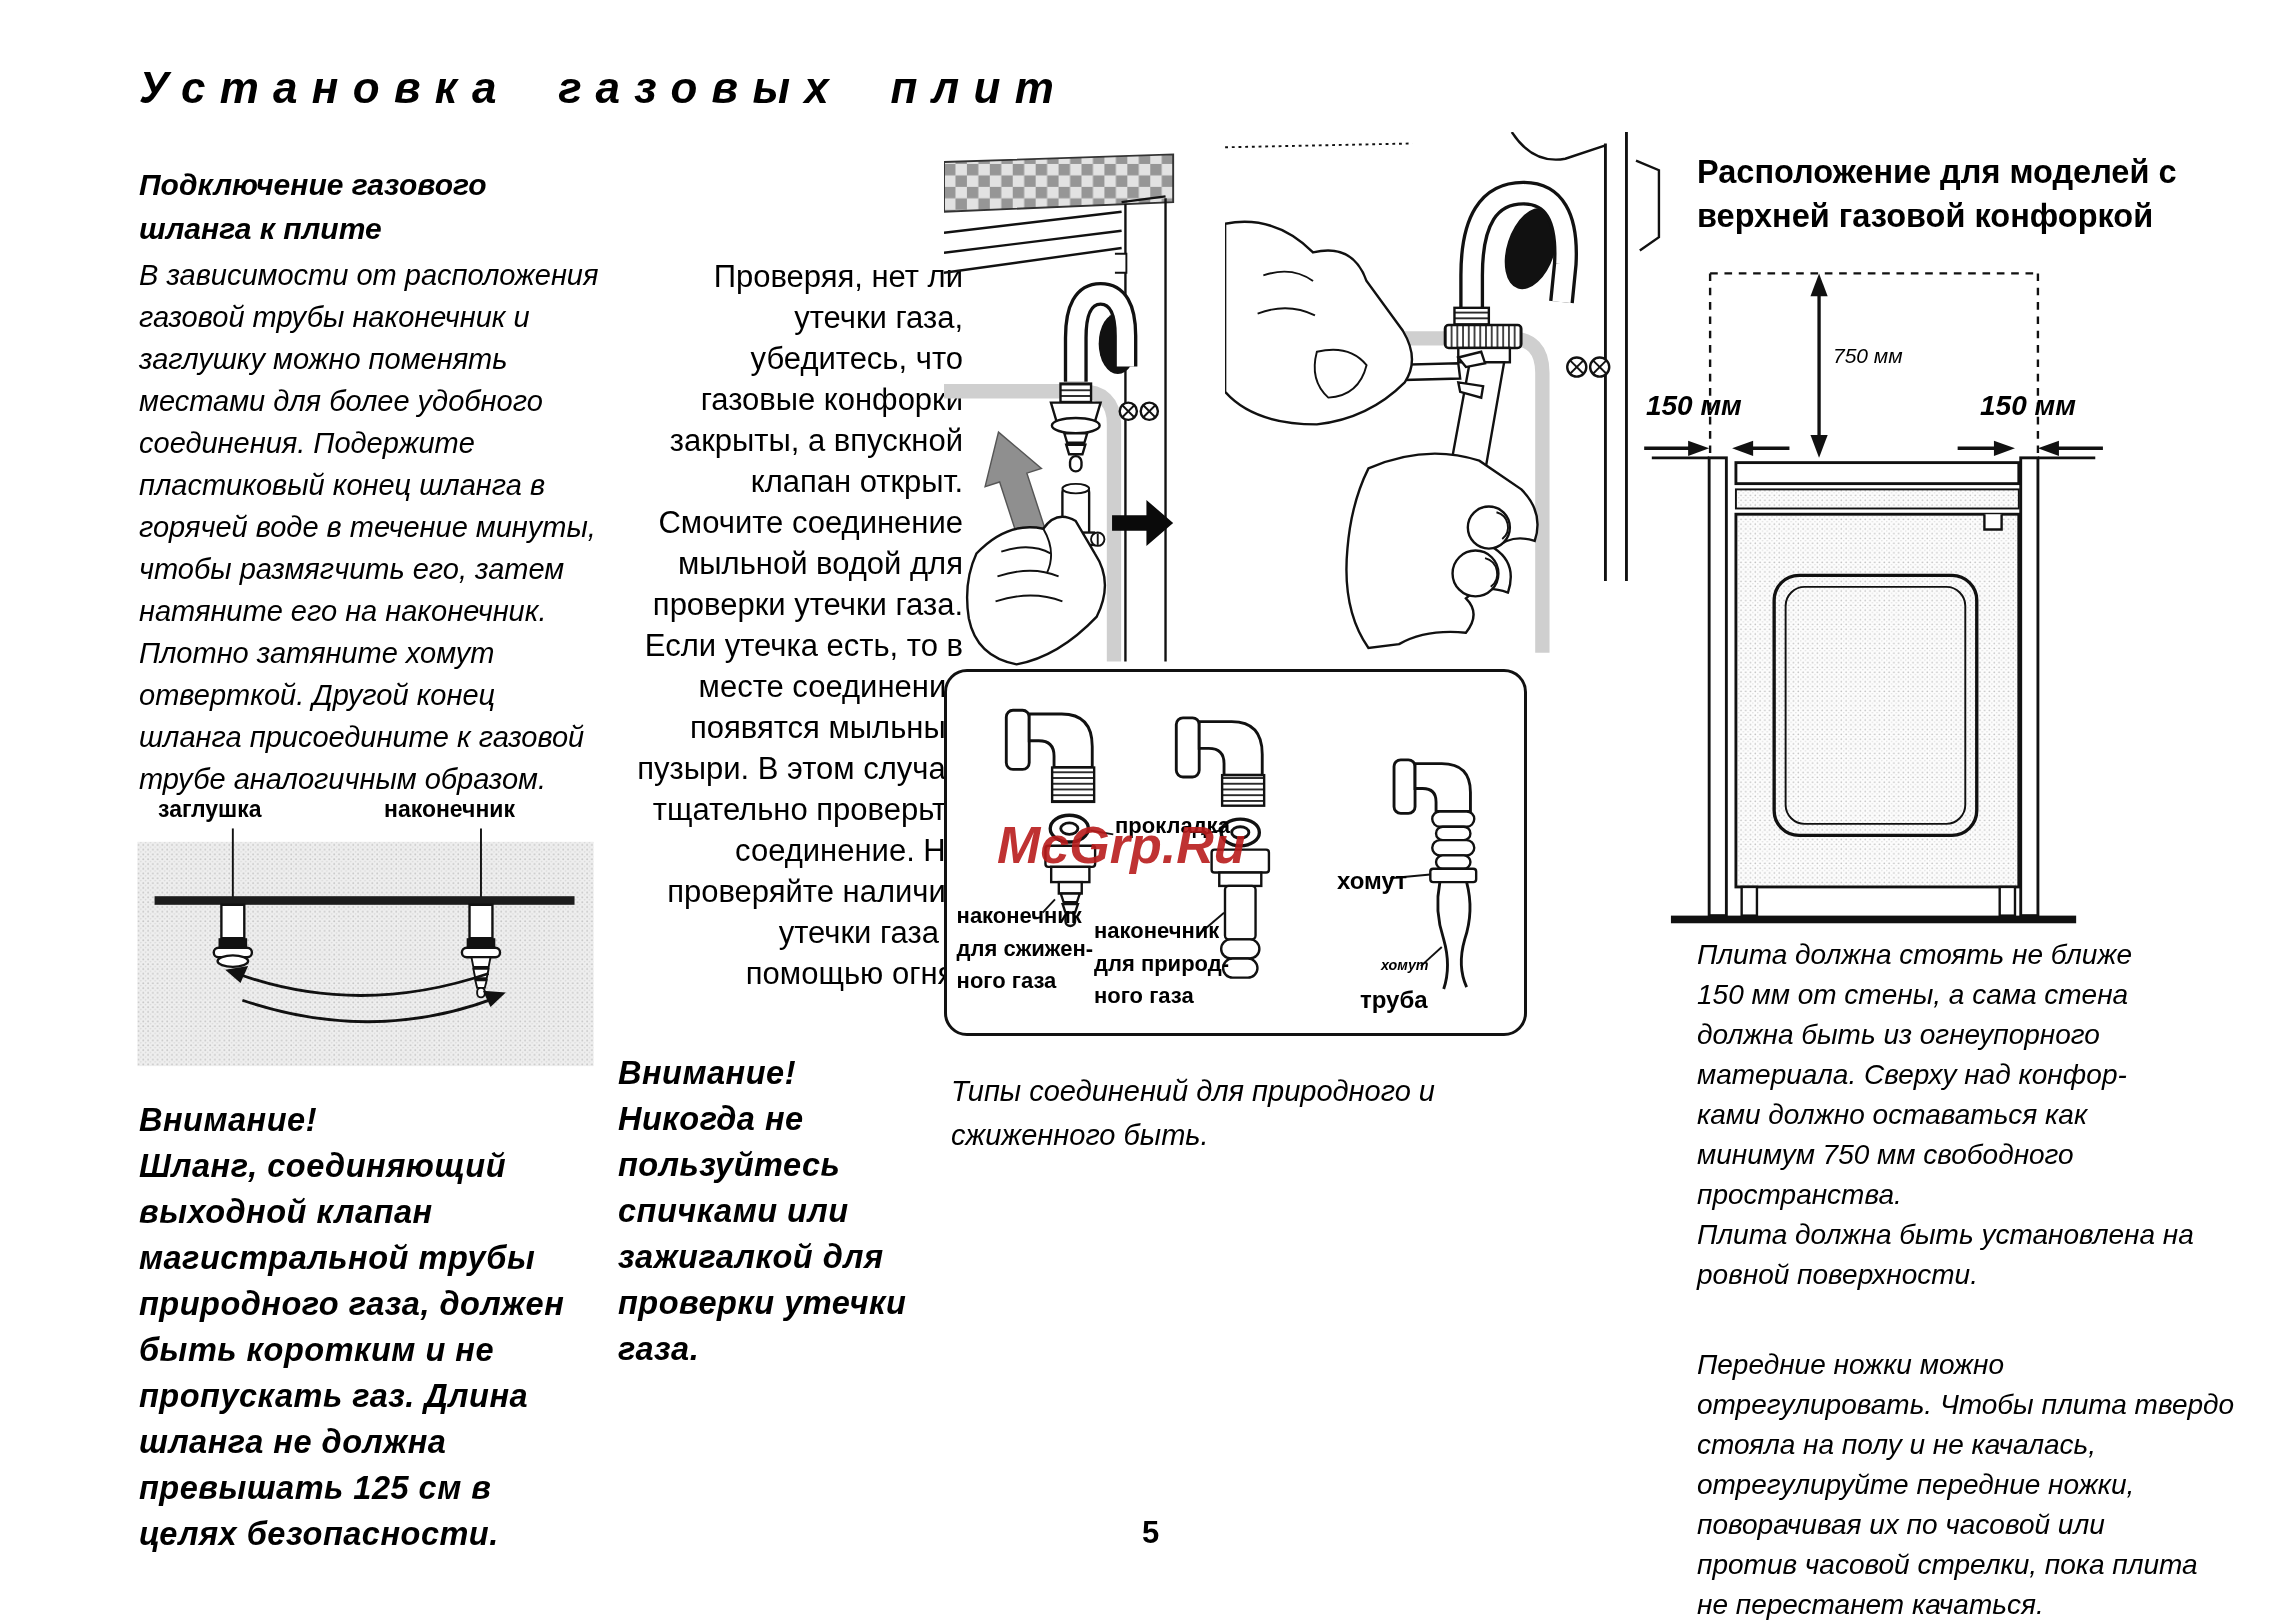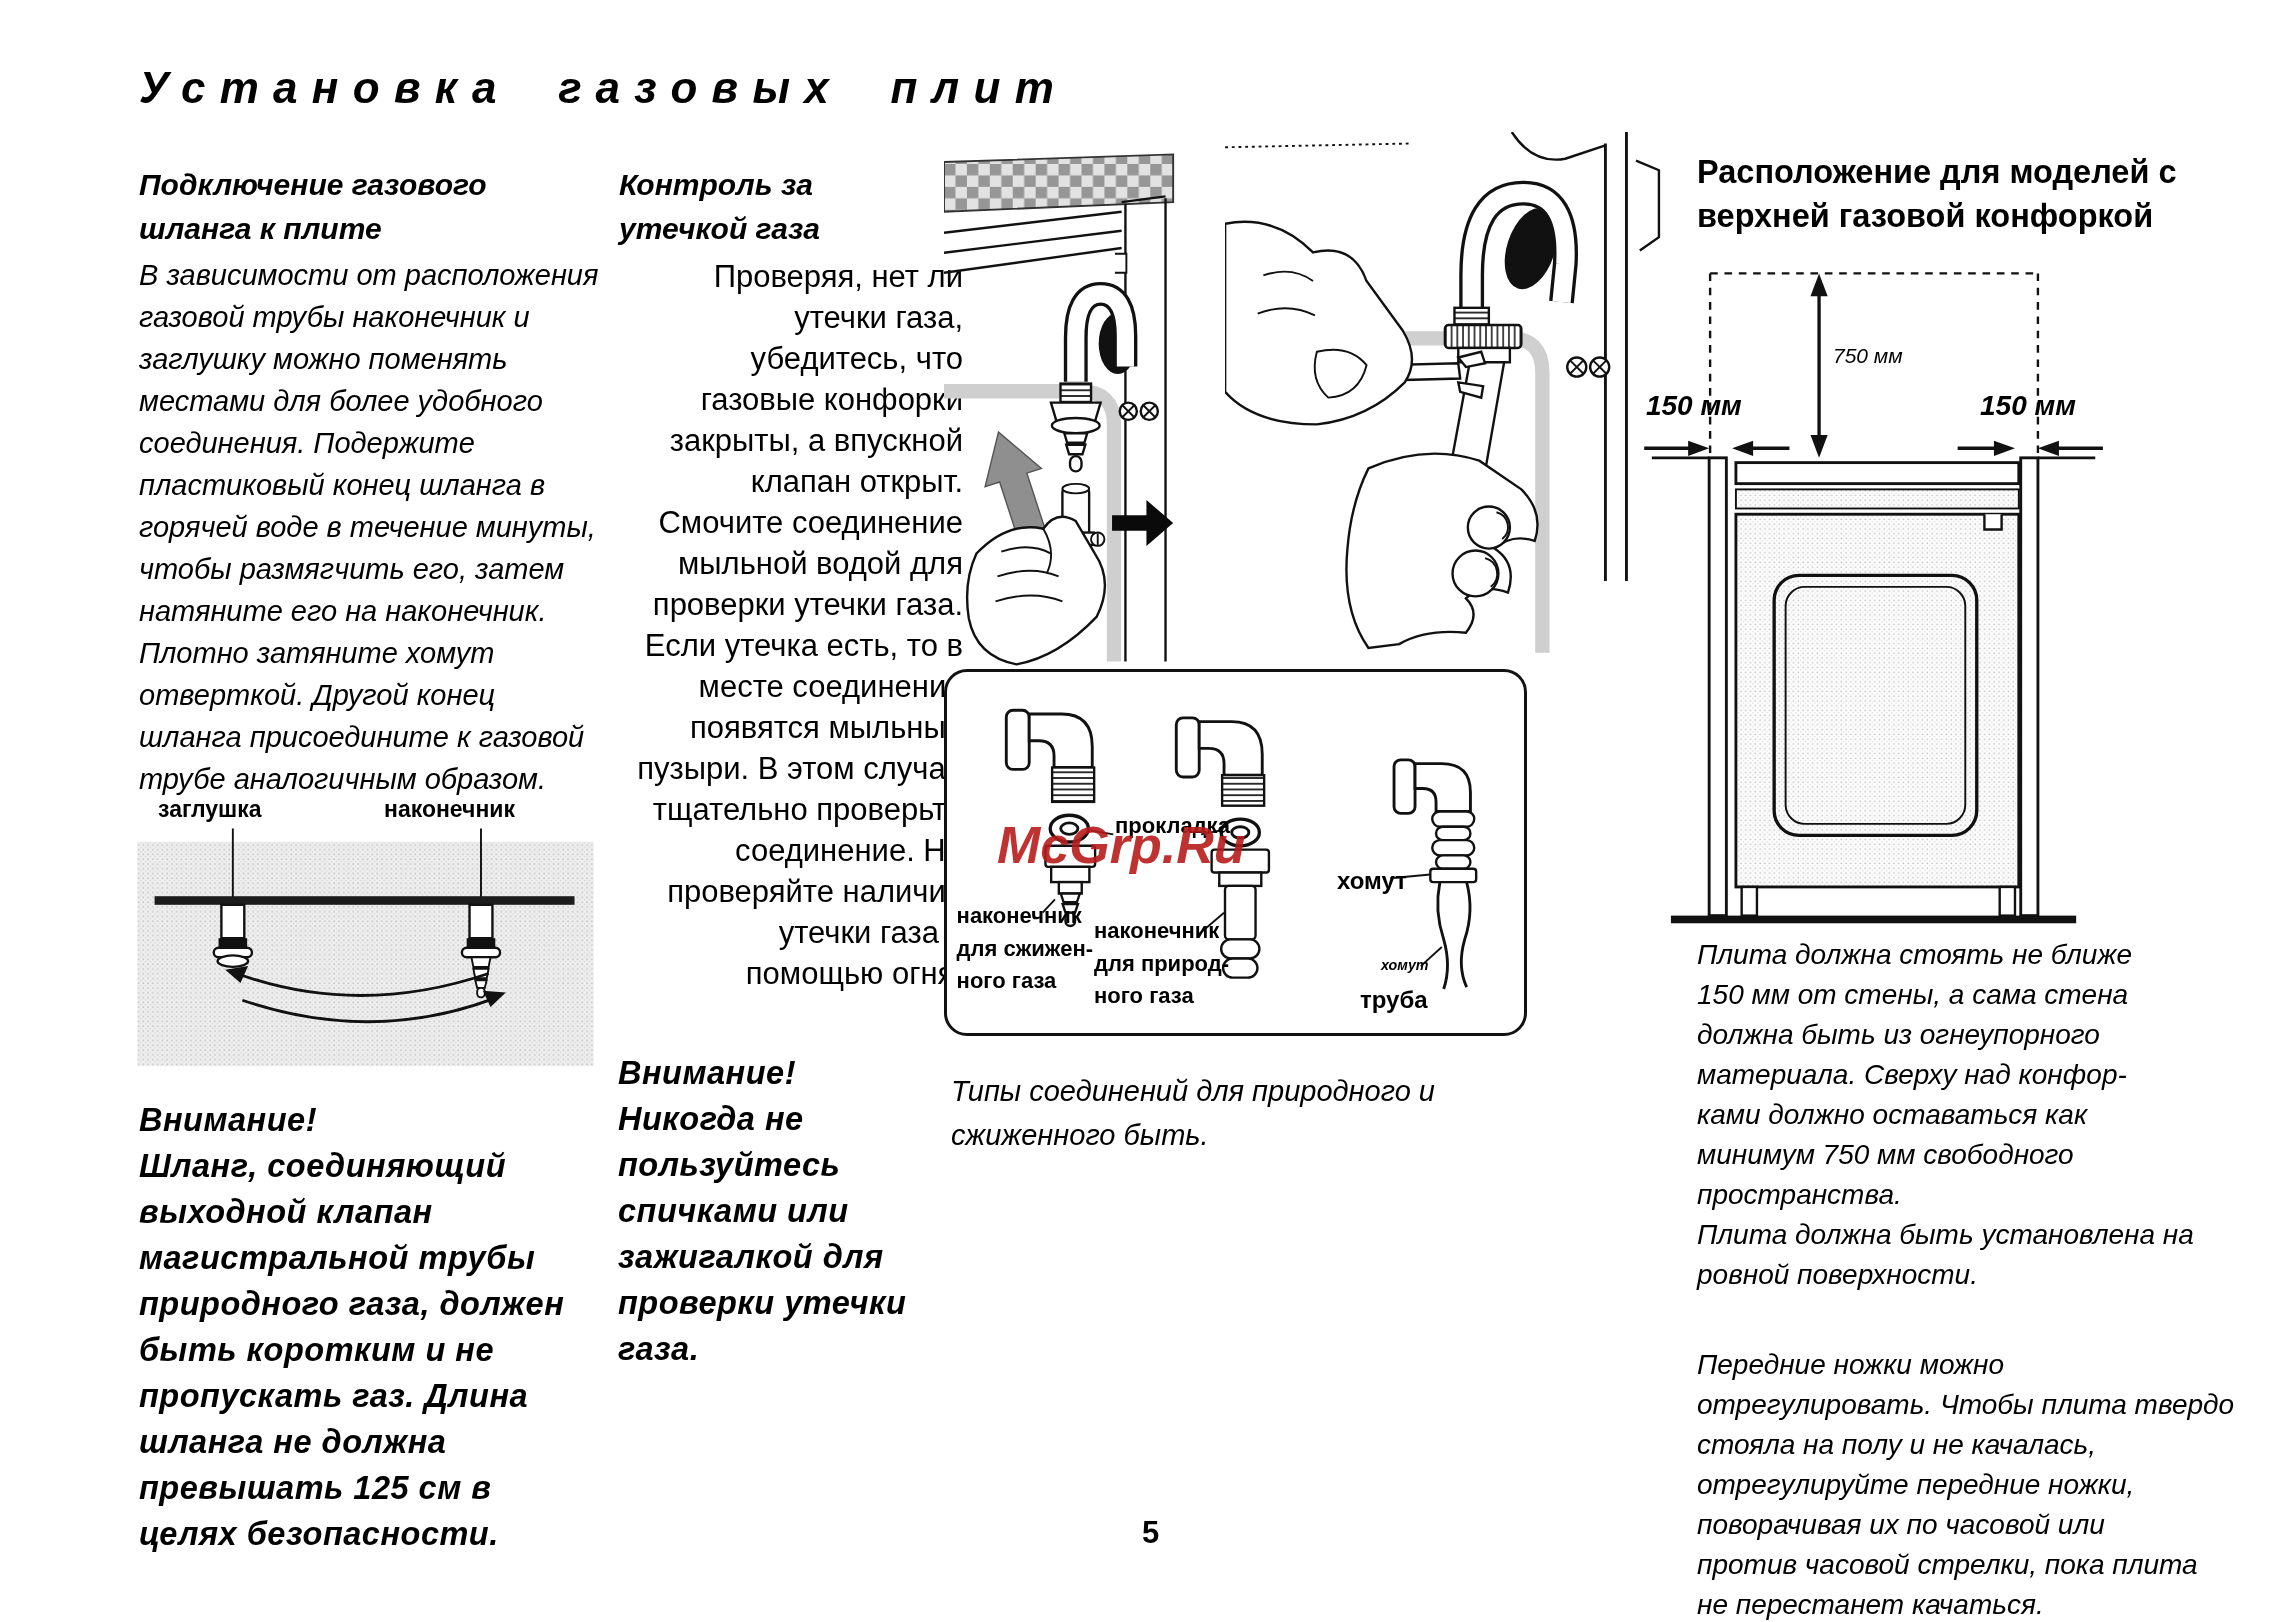--- a/index.html
+++ b/index.html
@@ -86,22 +86,20 @@
 Шланг, соединяющий
 выходной клапан
 магистральной трубы
 природного газа, должен
 быть коротким и не
 пропускать газ. Длина
 шланга не должна
 превышать 125 см в
 целях безопасности.</div>
 
-  <div class="abs colhead pre" style="left:619px;top:163px;">Контроль за
-утечкой газа</div>
   <div class="abs bodytxt2 pre" style="left:619px;top:256px;width:344px;">Проверяя, нет ли
 утечки газа,
 убедитесь, что
 газовые конфорки
 закрыты, а впускной
 клапан открыт.
 Смочите соединение
 мыльной водой для
 проверки утечки газа.
 Если утечка есть, то в

